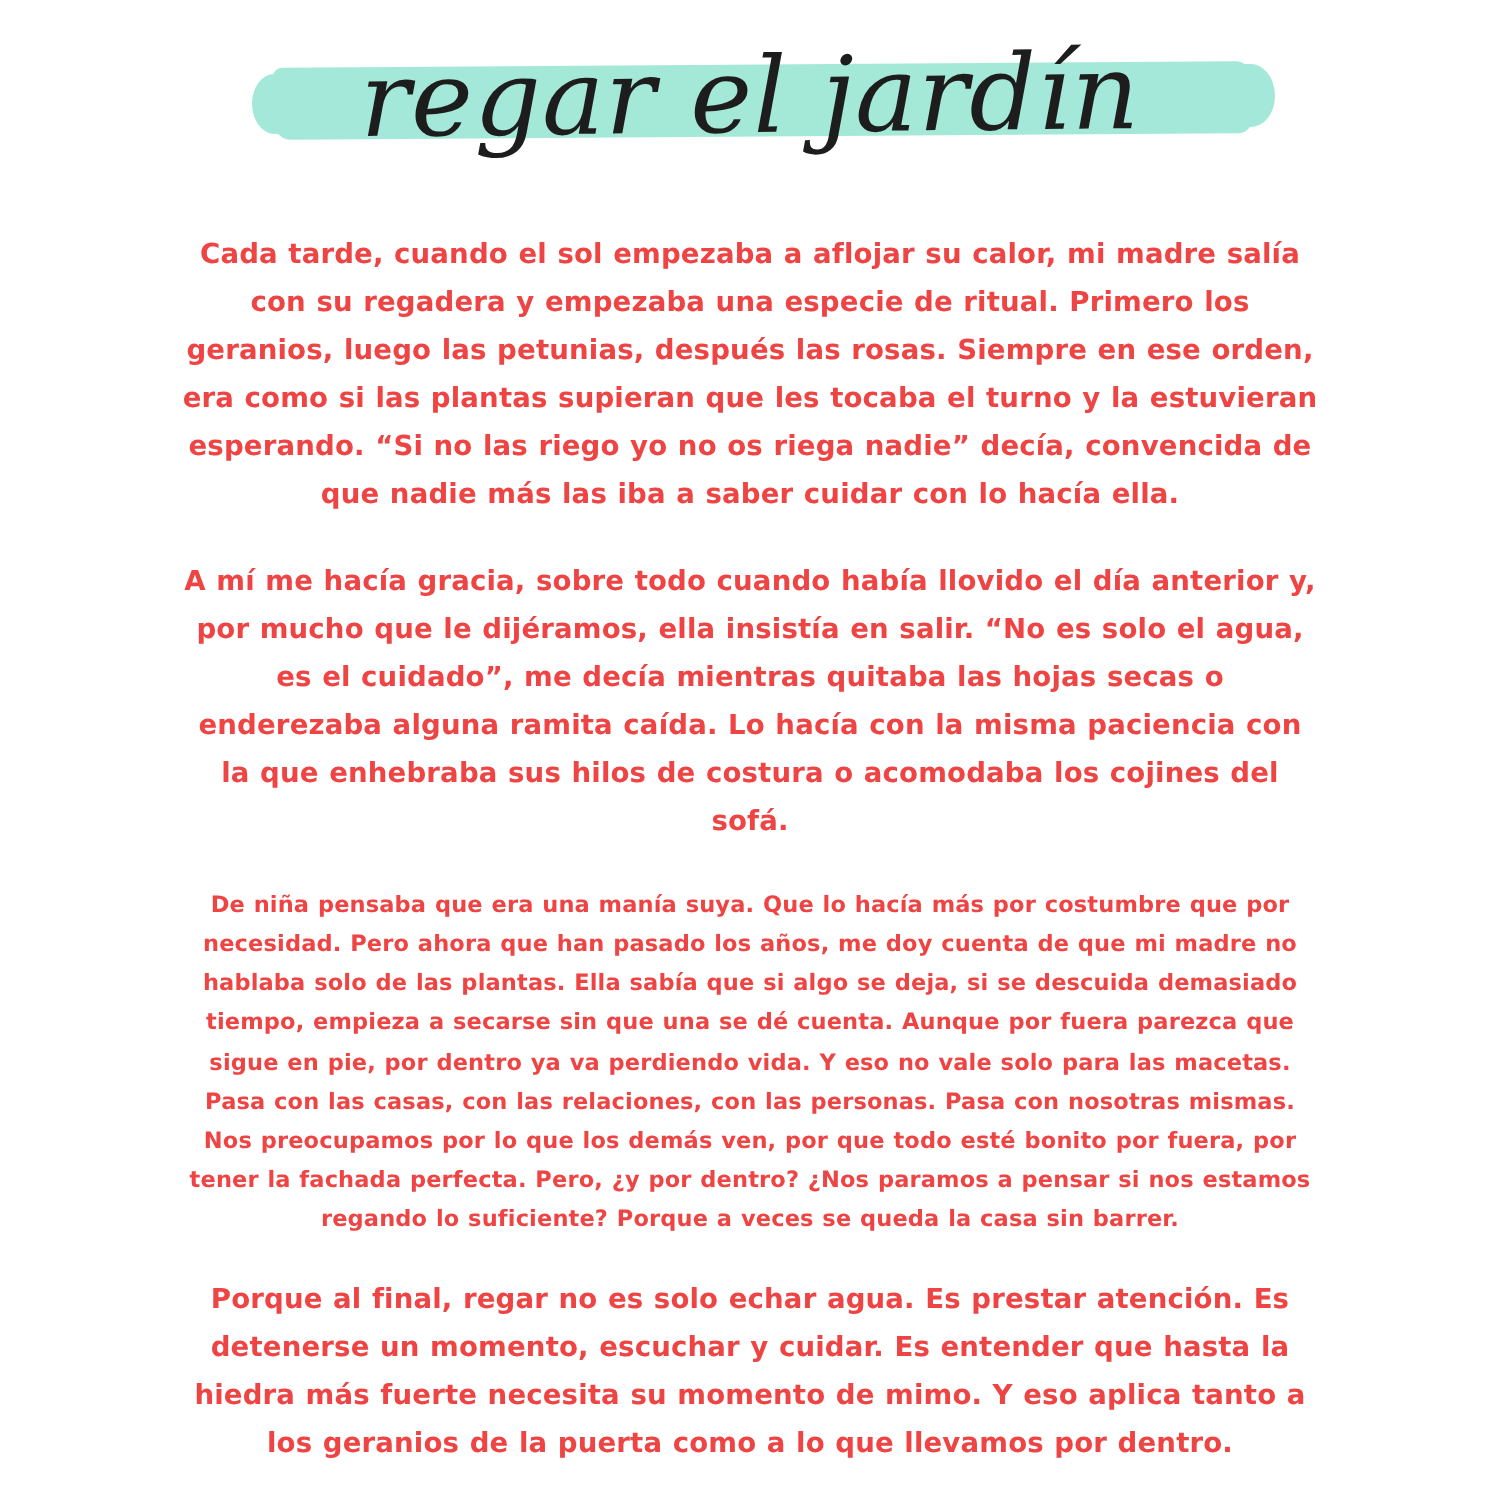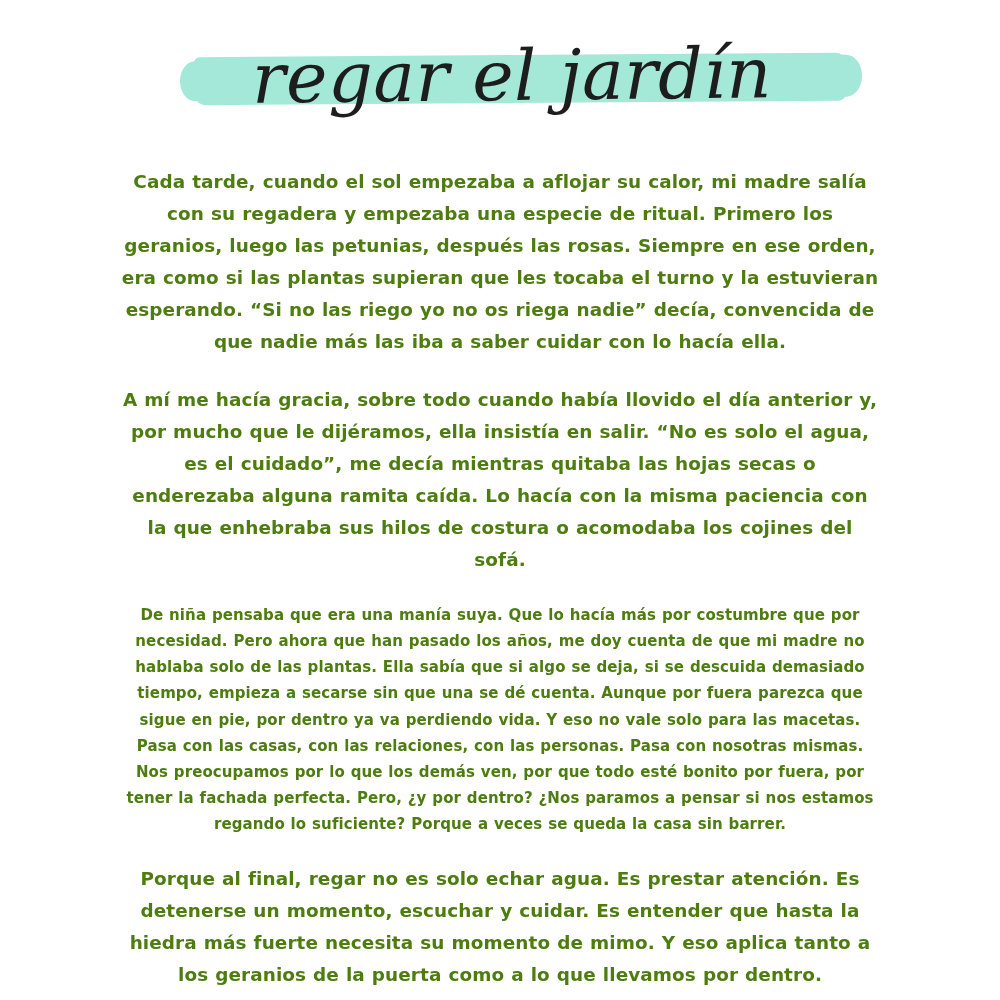--- a/index.html
+++ b/index.html
@@ -12,21 +12,21 @@
     background: #ffffff;
     font-family: "DejaVu Sans", sans-serif;
     overflow: hidden;
   }
 
   .page {
     position: relative;
     width: 1000px;
     height: 1000px;
     box-sizing: border-box;
-    padding: 12px;
+    padding: 0;
   }
 
   
   .title-wrap {
     position: relative;
     width: 1000px;
     height: 140px;
     margin: 0;
     display: flex;
     align-items: center;
@@ -81,21 +81,21 @@
   .body-copy {
     width: 760px;
     margin: 14px auto 0 auto;
     text-align: center;
   }
   .para {
     font-family: "DejaVu Sans", sans-serif;
     font-weight: 700;
     font-size: 18.4px;
     line-height: 1.74;
-    color: #4d7c0f;
+    color: #ef4444;
     text-align: center;
     margin: 0 0 26px 0;
     letter-spacing: 0.1px;
     word-spacing: 0.5px;
   }
   .para:last-child {
     margin-bottom: 0;
   }
   .para.p3 {
     font-size: 15px;

